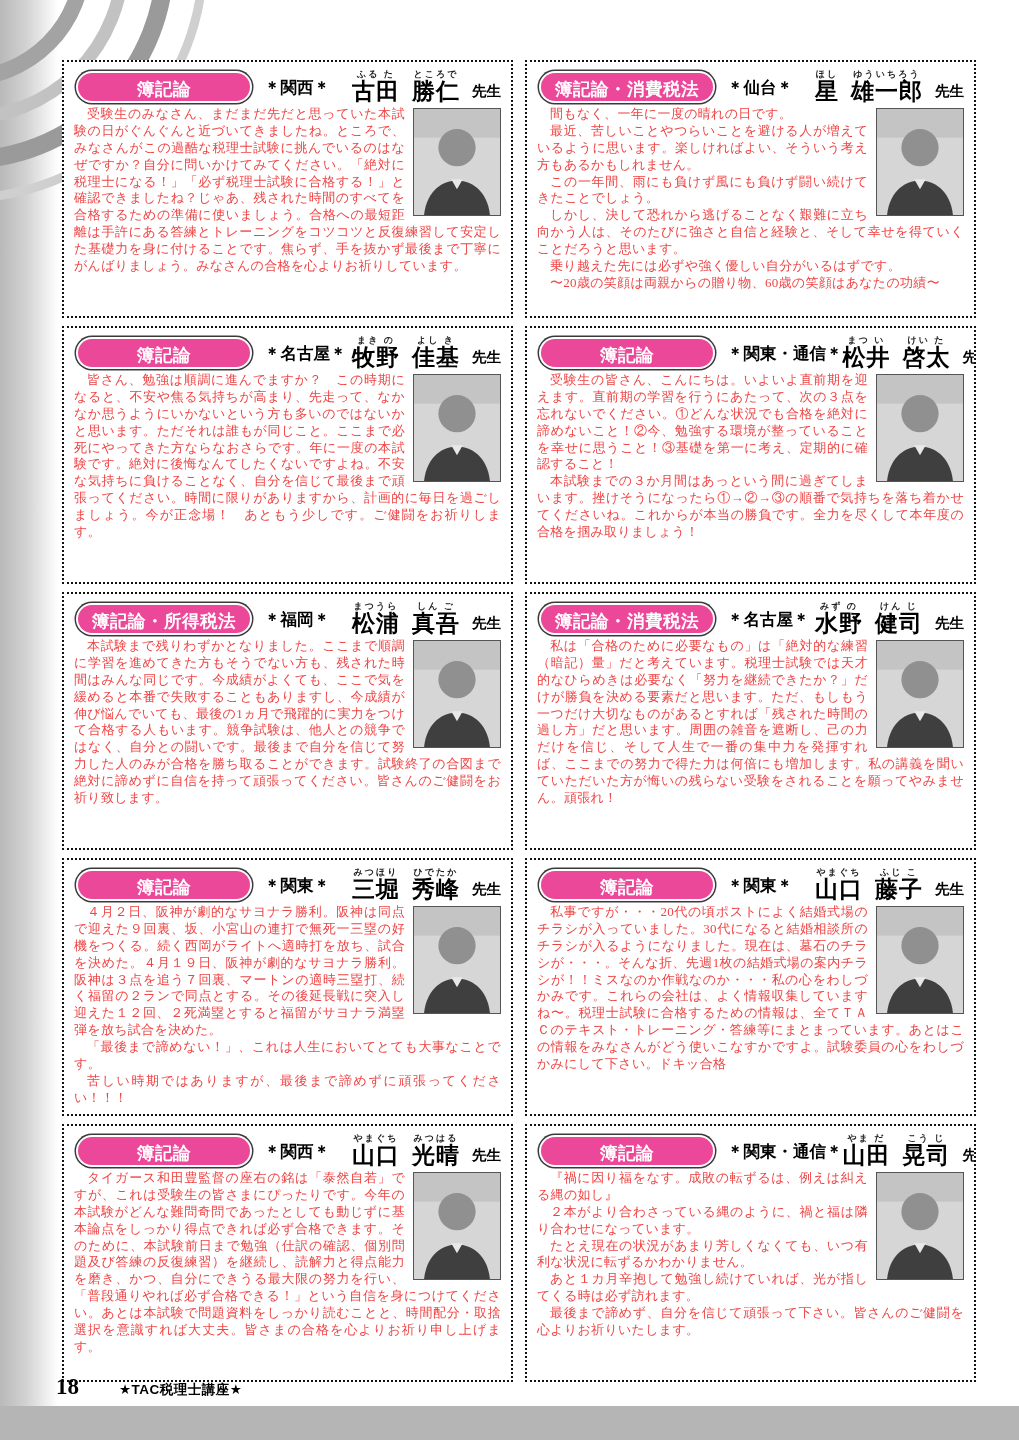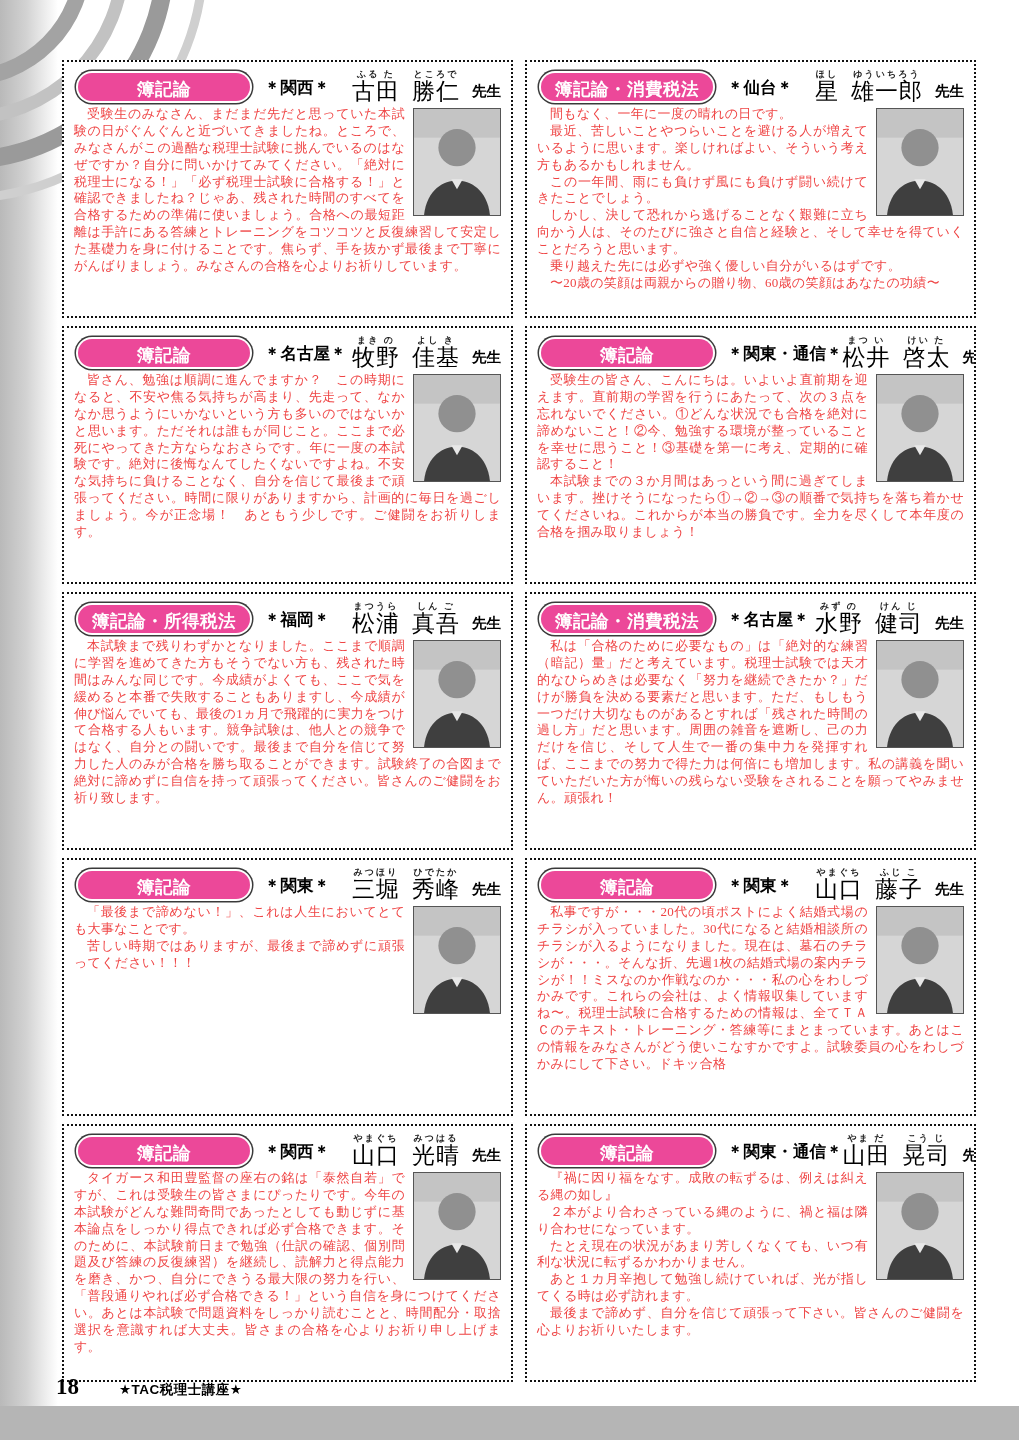--- a/index.html
+++ b/index.html
@@ -22,21 +22,21 @@
   .card-head{display:flex;align-items:flex-end;margin-bottom:3px;
     font-family:"Liberation Sans","DejaVu Sans",sans-serif;}
   .pill{flex:0 0 auto;display:inline-flex;justify-content:center;align-items:flex-end;
     width:172px;height:28px;margin:4px 0 2px 4px;background:#ec4899;color:#ffffff;
     border-radius:999px;box-shadow:0 0 0 2px #ffffff,0 0 0 3.5px #3a3a3a;
     font-weight:bold;font-size:17.5px;letter-spacing:.5px;white-space:nowrap;}
   .loc{margin-left:14px;padding-bottom:4px;font-weight:bold;font-size:16.5px;white-space:nowrap;}
   .name-group{margin-left:auto;display:flex;align-items:flex-end;gap:12px;}
   .name-part{display:inline-flex;flex-direction:column;align-items:center;line-height:1;}
   .kana{font-size:9px;letter-spacing:2px;font-weight:bold;color:#222;margin-bottom:1px;white-space:nowrap;}
-  .kanji{font-size:23px;font-weight:normal;letter-spacing:1px;white-space:nowrap;}
+  .kanji{font-size:23px;font-weight:bold;letter-spacing:1px;white-space:nowrap;}
   .sensei{font-size:14.5px;font-weight:bold;padding-bottom:2px;white-space:nowrap;}
 
   .card-body{font-size:13px;line-height:1.3;letter-spacing:.3px;color:#ef4444;text-align:justify;}
   .card-body p{margin:0;text-indent:1em;}
   .photo{float:right;width:86px;height:106px;margin:2px 0 4px 8px;border:1px solid #555;
     display:block;overflow:hidden;background:#d6d6d6;}
   .photo svg{display:block;width:100%;height:100%;}
 
   
   .footer{position:absolute;left:56px;bottom:40px;
@@ -276,20 +276,21 @@
     <div class="card-body">
       <span class="photo">
         <svg viewBox="0 0 60 74">
           <rect width="60" height="74" fill="#d6d6d6"></rect>
           <rect width="60" height="20" fill="#c4c4c4"></rect>
           <circle cx="30" cy="27" r="13" fill="#909090"></circle>
           <path d="M7 74 C9 56 21 50 30 50 C39 50 51 56 53 74 Z" fill="#3f3f3f"></path>
           <path d="M26 49 L30 56 L34 49 Z" fill="#e8e8e8"></path>
         </svg>
       </span>
+    <p>４月２日、阪神が劇的なサヨナラ勝利。阪神は同点で迎えた９回裏、坂、小宮山の連打で無死一三塁の好機をつくる。続く西岡がライトへ適時打を放ち、試合を決めた。４月１９日、阪神が劇的なサヨナラ勝利。阪神は３点を追う７回裏、マートンの適時三塁打、続く福留の２ランで同点とする。その後延長戦に突入し迎えた１２回、２死満塁とすると福留がサヨナラ満塁弾を放ち試合を決めた。</p>
           <p>「最後まで諦めない！」、これは人生においてとても大事なことです。</p>
           <p>苦しい時期ではありますが、最後まで諦めずに頑張ってください！！！</p>
         </div>
   </section>
 
   <section class="box">
     <header class="card-head">
       <span class="pill">
         <span>簿記論</span>
       </span>

